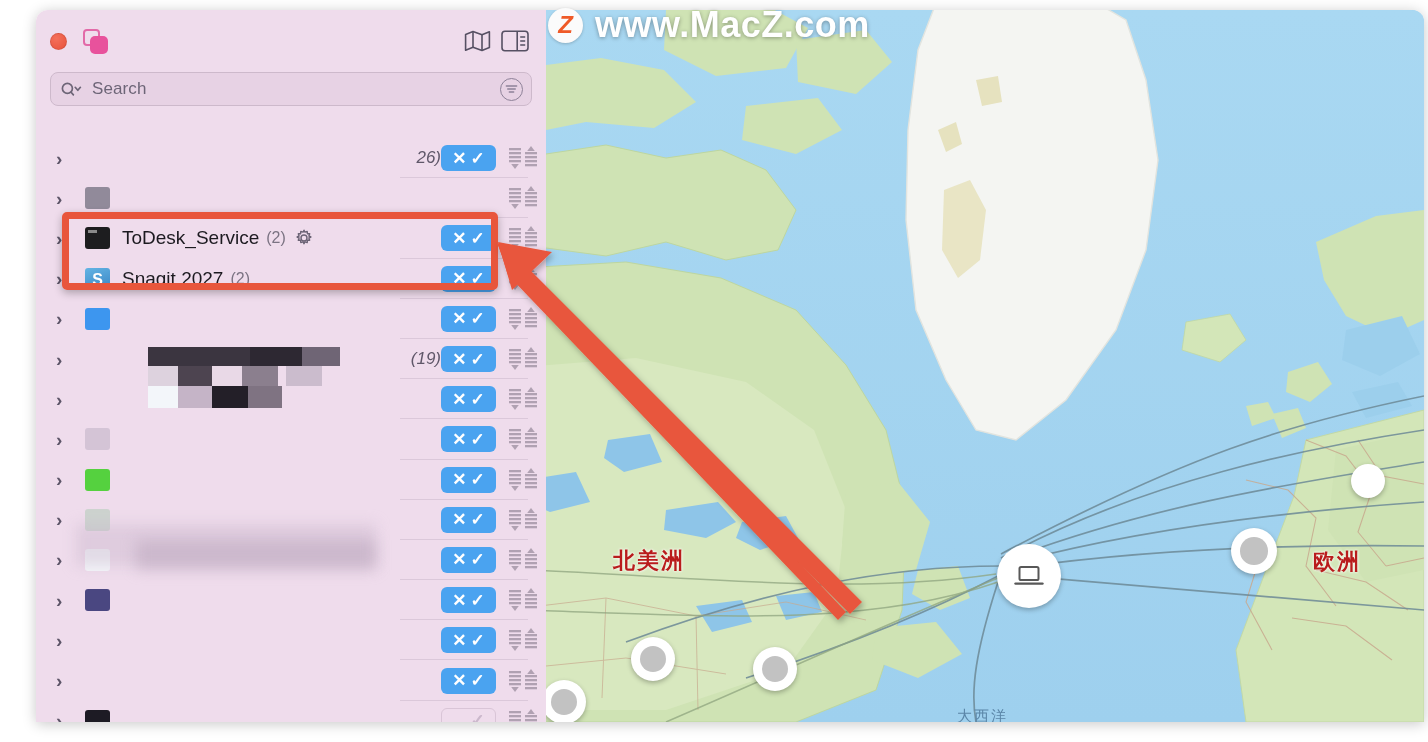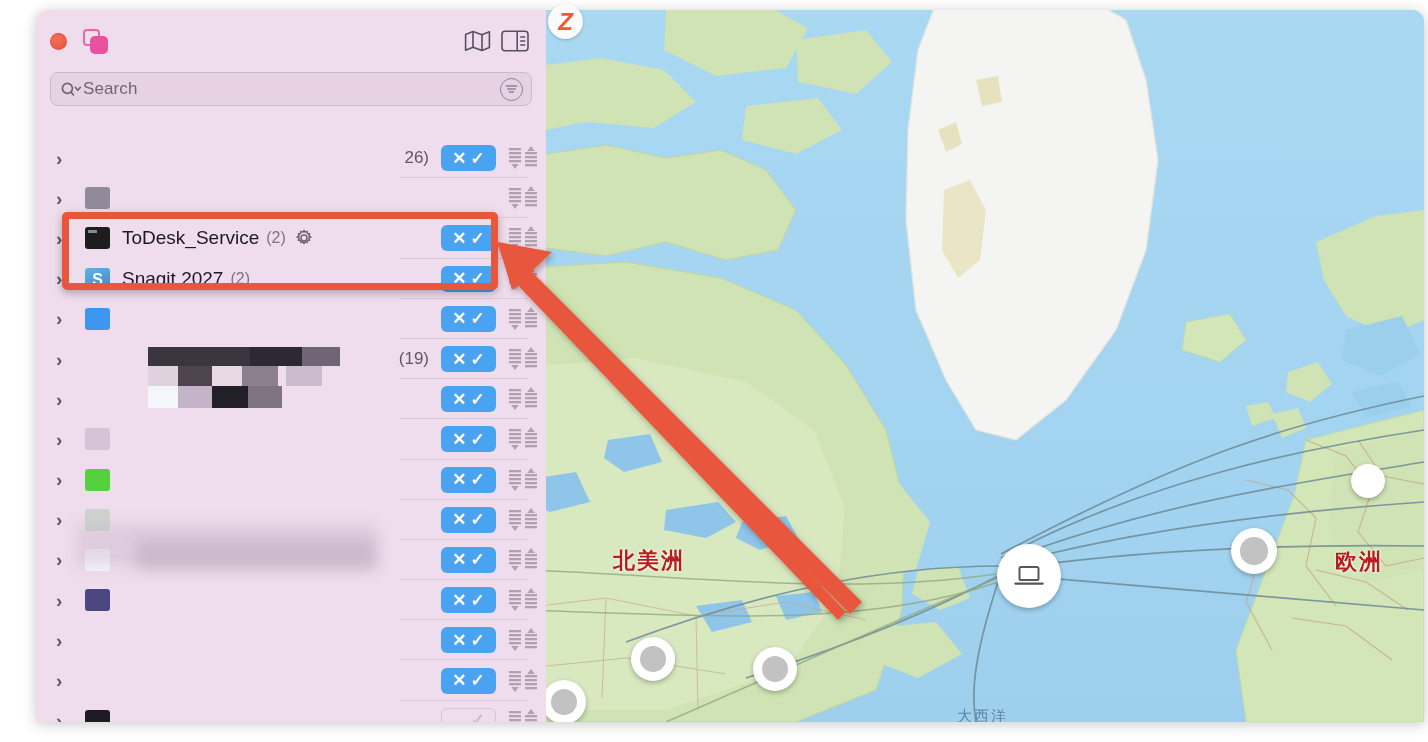--- a/index.html
+++ b/index.html
@@ -84,20 +84,21 @@
     border: 1px solid #cdb9cb;
     border-radius: 8px;
     background: #e7d2e4;
     display: flex; align-items: center;
     padding: 0 8px 0 10px;
   }
   #search-input-text {
     flex: 1 1 auto;
     font-size: 17px;
     color: #6d6577;
+    margin-left: 9px;
     letter-spacing: 0.1px;
   }
   .filter-round {
     width: 23px; height: 23px;
     border-radius: 50%;
     border: 1.4px solid #8d8198;
     display: flex; align-items: center; justify-content: center;
     flex: 0 0 auto;
     cursor: pointer;
   }
@@ -154,22 +155,22 @@
   .gear-icon {
     margin-left: 9px;
     color: #6b6375;
     display: inline-flex;
     cursor: pointer;
   }
   .row-spacer { flex: 1 1 auto; }
   .tail-count {
     font-size: 17px;
     color: #5f5769;
-    margin-right: 12px;
     white-space: nowrap;
+    font-style: italic;
   }
   .xc-button {
     width: 55px; height: 26px;
     background: #4aa3f0;
     border-radius: 6px;
     display: flex; align-items: center; justify-content: center;
     gap: 4px;
     flex: 0 0 auto;
     cursor: pointer;
   }
@@ -749,21 +750,21 @@
           <path d="M455 544 C 640 446, 740 414, 878 386"></path>
         </g>
         <g stroke="#8fa57f" stroke-width="1.5" fill="none" opacity="0.75">
           <path d="M-20 560 C 140 566, 300 586, 450 564"></path>
           <path d="M-20 600 C 160 606, 320 618, 452 572"></path>
           <path d="M120 712 C 240 660, 350 610, 452 568"></path>
         </g>
       </svg>
 
       <div class="map-label" style="left:67px; top:536px;">北美洲</div>
-      <div class="map-label" style="left:789px; top:537px;">欧洲</div>
+      <div class="map-label" style="left:767px; top:537px;">欧洲</div>
       <div class="ocean-label" style="left:411px; top:697px;">大西洋</div>
 
       <div class="marker laptop" style="left:451px; top:534px; width:64px; height:64px;">
         <svg width="30" height="24" viewBox="0 0 30 24" fill="none" stroke="#585858" stroke-width="2">
           <rect x="5.5" y="3" width="19" height="13" rx="1.6"></rect>
           <path d="M1.5 19.6 H28.5" stroke-linecap="round" stroke-width="2.4"></path>
         </svg>
       </div>
 
       <div class="marker" style="left:85px; top:627px; width:44px; height:44px;">
@@ -777,20 +778,21 @@
         </div>
       <div class="marker empty" style="left:805px; top:454px; width:34px; height:34px;"></div>
       <div class="marker" style="left:-4px; top:670px; width:44px; height:44px;">
           <div class="dot"></div>
         </div>
     </div>
   </div>
 
   <div id="watermark">
     <div class="z-badge">Z</div>
+    <div class="wm-text">www.MacZ.com</div>
   </div>
 
   <div id="annotation-layer">
     <div id="highlight-box"></div>
     <svg width="1428" height="742" style="position:absolute;left:0;top:0;">
       <defs>
         <filter id="ashadow" x="-30%" y="-30%" width="170%" height="170%">
           <feDropShadow dx="2" dy="3" stdDeviation="3" flood-color="#000" flood-opacity="0.3"></feDropShadow>
         </filter>
       </defs>

